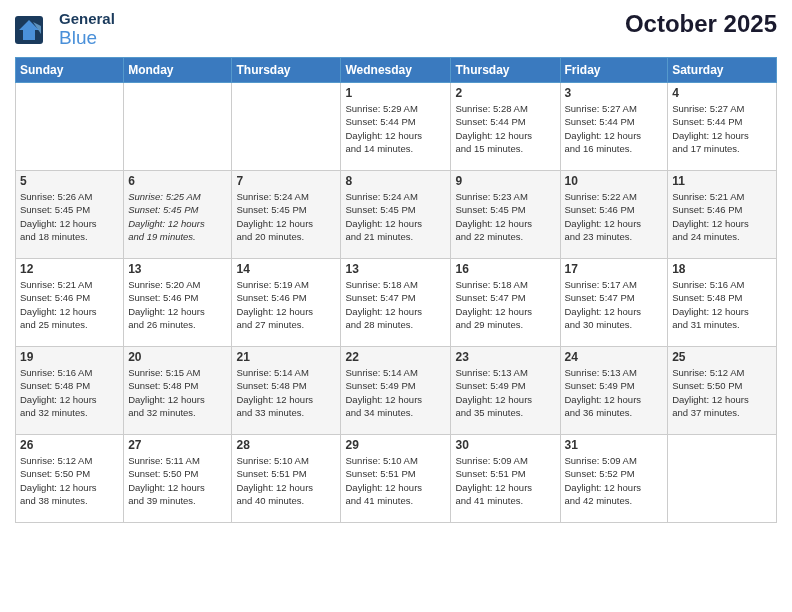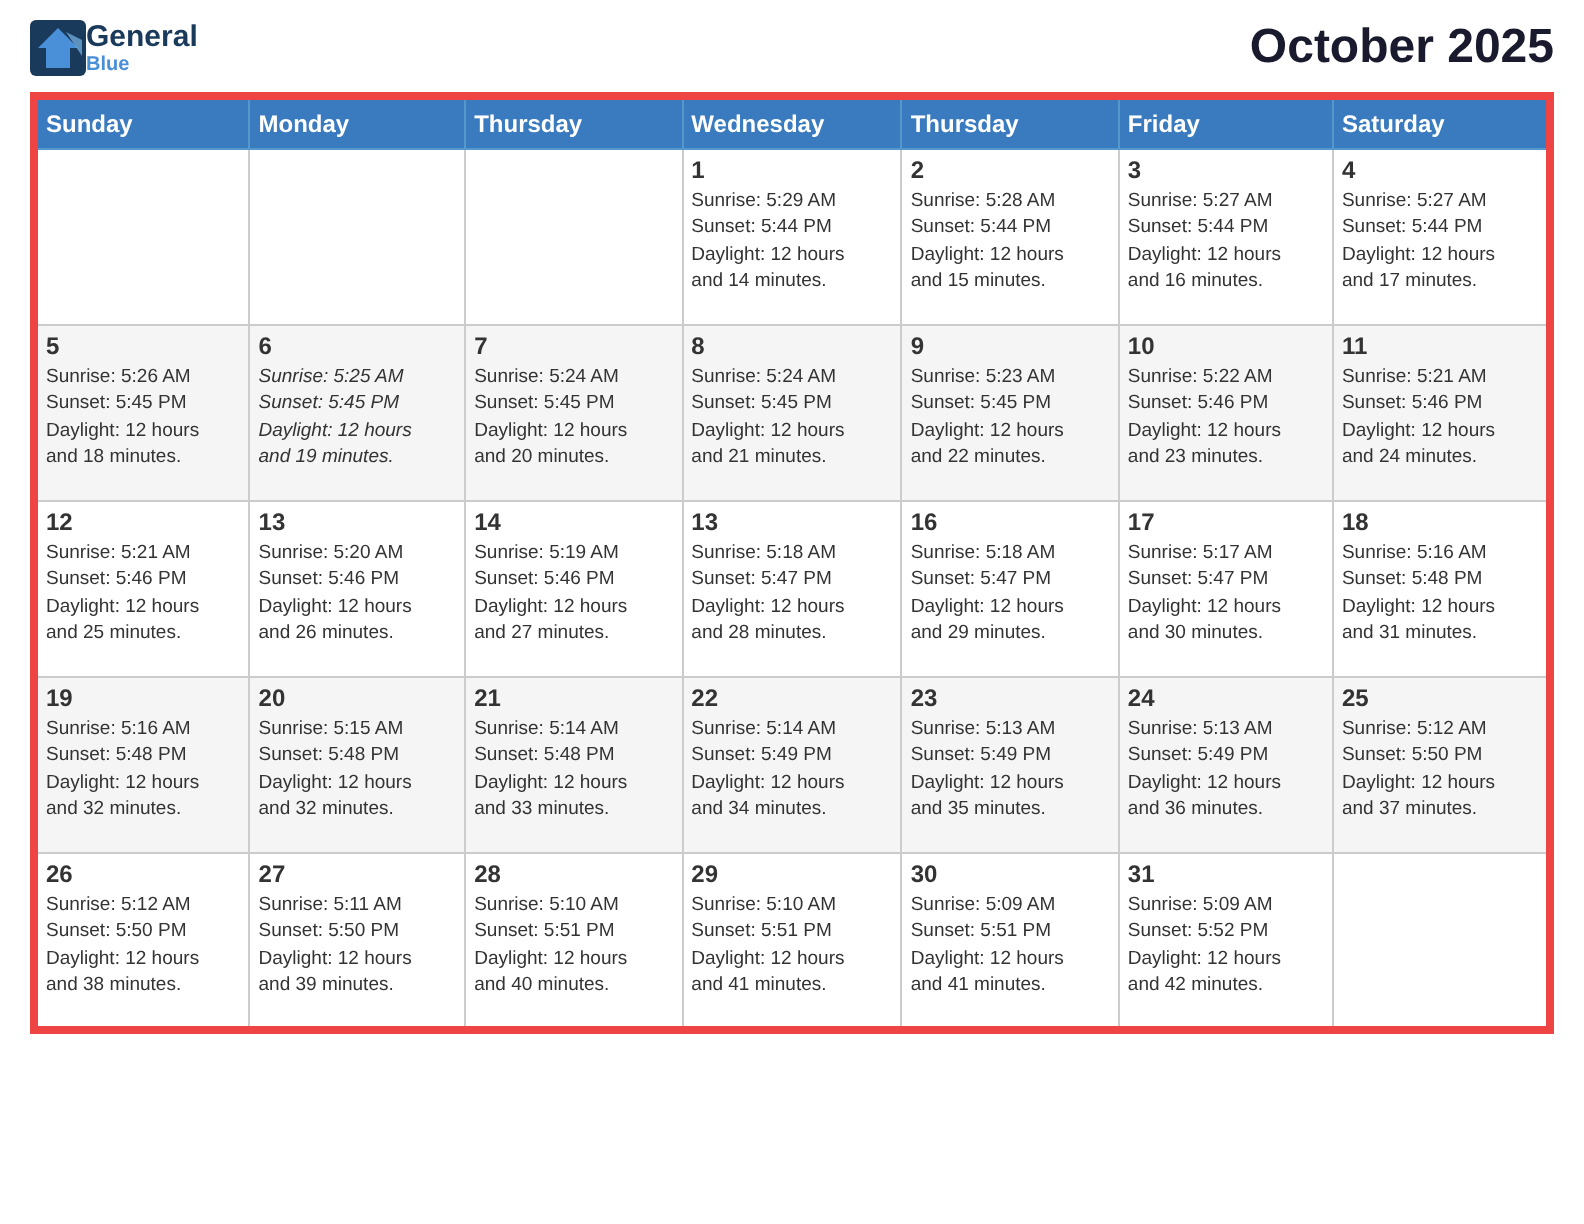--- a/index.html
+++ b/index.html
@@ -17,42 +17,42 @@
     }
     .header {
       display: flex;
       justify-content: space-between;
       align-items: flex-start;
       margin-bottom: 8px;
     }
     .logo {
       display: flex;
       align-items: center;
-      gap: 0;
+      gap: 16px;
     }
     .logo-icon {
       width: 28px;
       height: 28px;
     }
     .title-section {
       text-align: right;
     }
     .main-title {
       font-size: 24px;
       font-weight: bold;
       color: #1a1a2e;
     }
     .subtitle {
       font-size: 14px;
       color: #444;
     }
     .calendar {
       width: 100%;
       border-collapse: collapse;
-      border: 4px solid #ef4444;
+      border: 1px solid #ef4444;
     }
     .calendar th {
       background: #3a7abf;
       color: #fff;
       font-size: 12px;
       font-weight: bold;
       padding: 5px 4px;
       text-align: left;
       border: 1px solid #5599cc;
     }
@@ -90,21 +90,21 @@
 <div class="page">
   <div class="header">
     <div class="logo">
       <svg class="logo-icon" viewBox="0 0 28 28">
         <rect x="0" y="0" width="28" height="28" rx="3" fill="#1a3a5c"></rect>
         <polygon points="14,4 24,14 20,14 20,24 8,24 8,14 4,14" fill="#4a90d9"></polygon>
         <polygon points="18,6 26,10 26,18" fill="#7ab8e8" opacity="0.7"></polygon>
       </svg>
       <div>
         <div style="font-size:15px;font-weight:bold;color:#1a3a5c;">General</div>
-        <div style="font-size:10px;font-weight:bold;color:#4a90d9;">Blue</div>
+        <div style="font-size:19px;font-weight:normal;color:#4a90d9;">Blue</div>
       </div>
     </div>
     <div class="title-section">
       <div class="main-title">October 2025</div>
     </div>
   </div>
 
   <table class="calendar">
     <thead>
       <tr>

